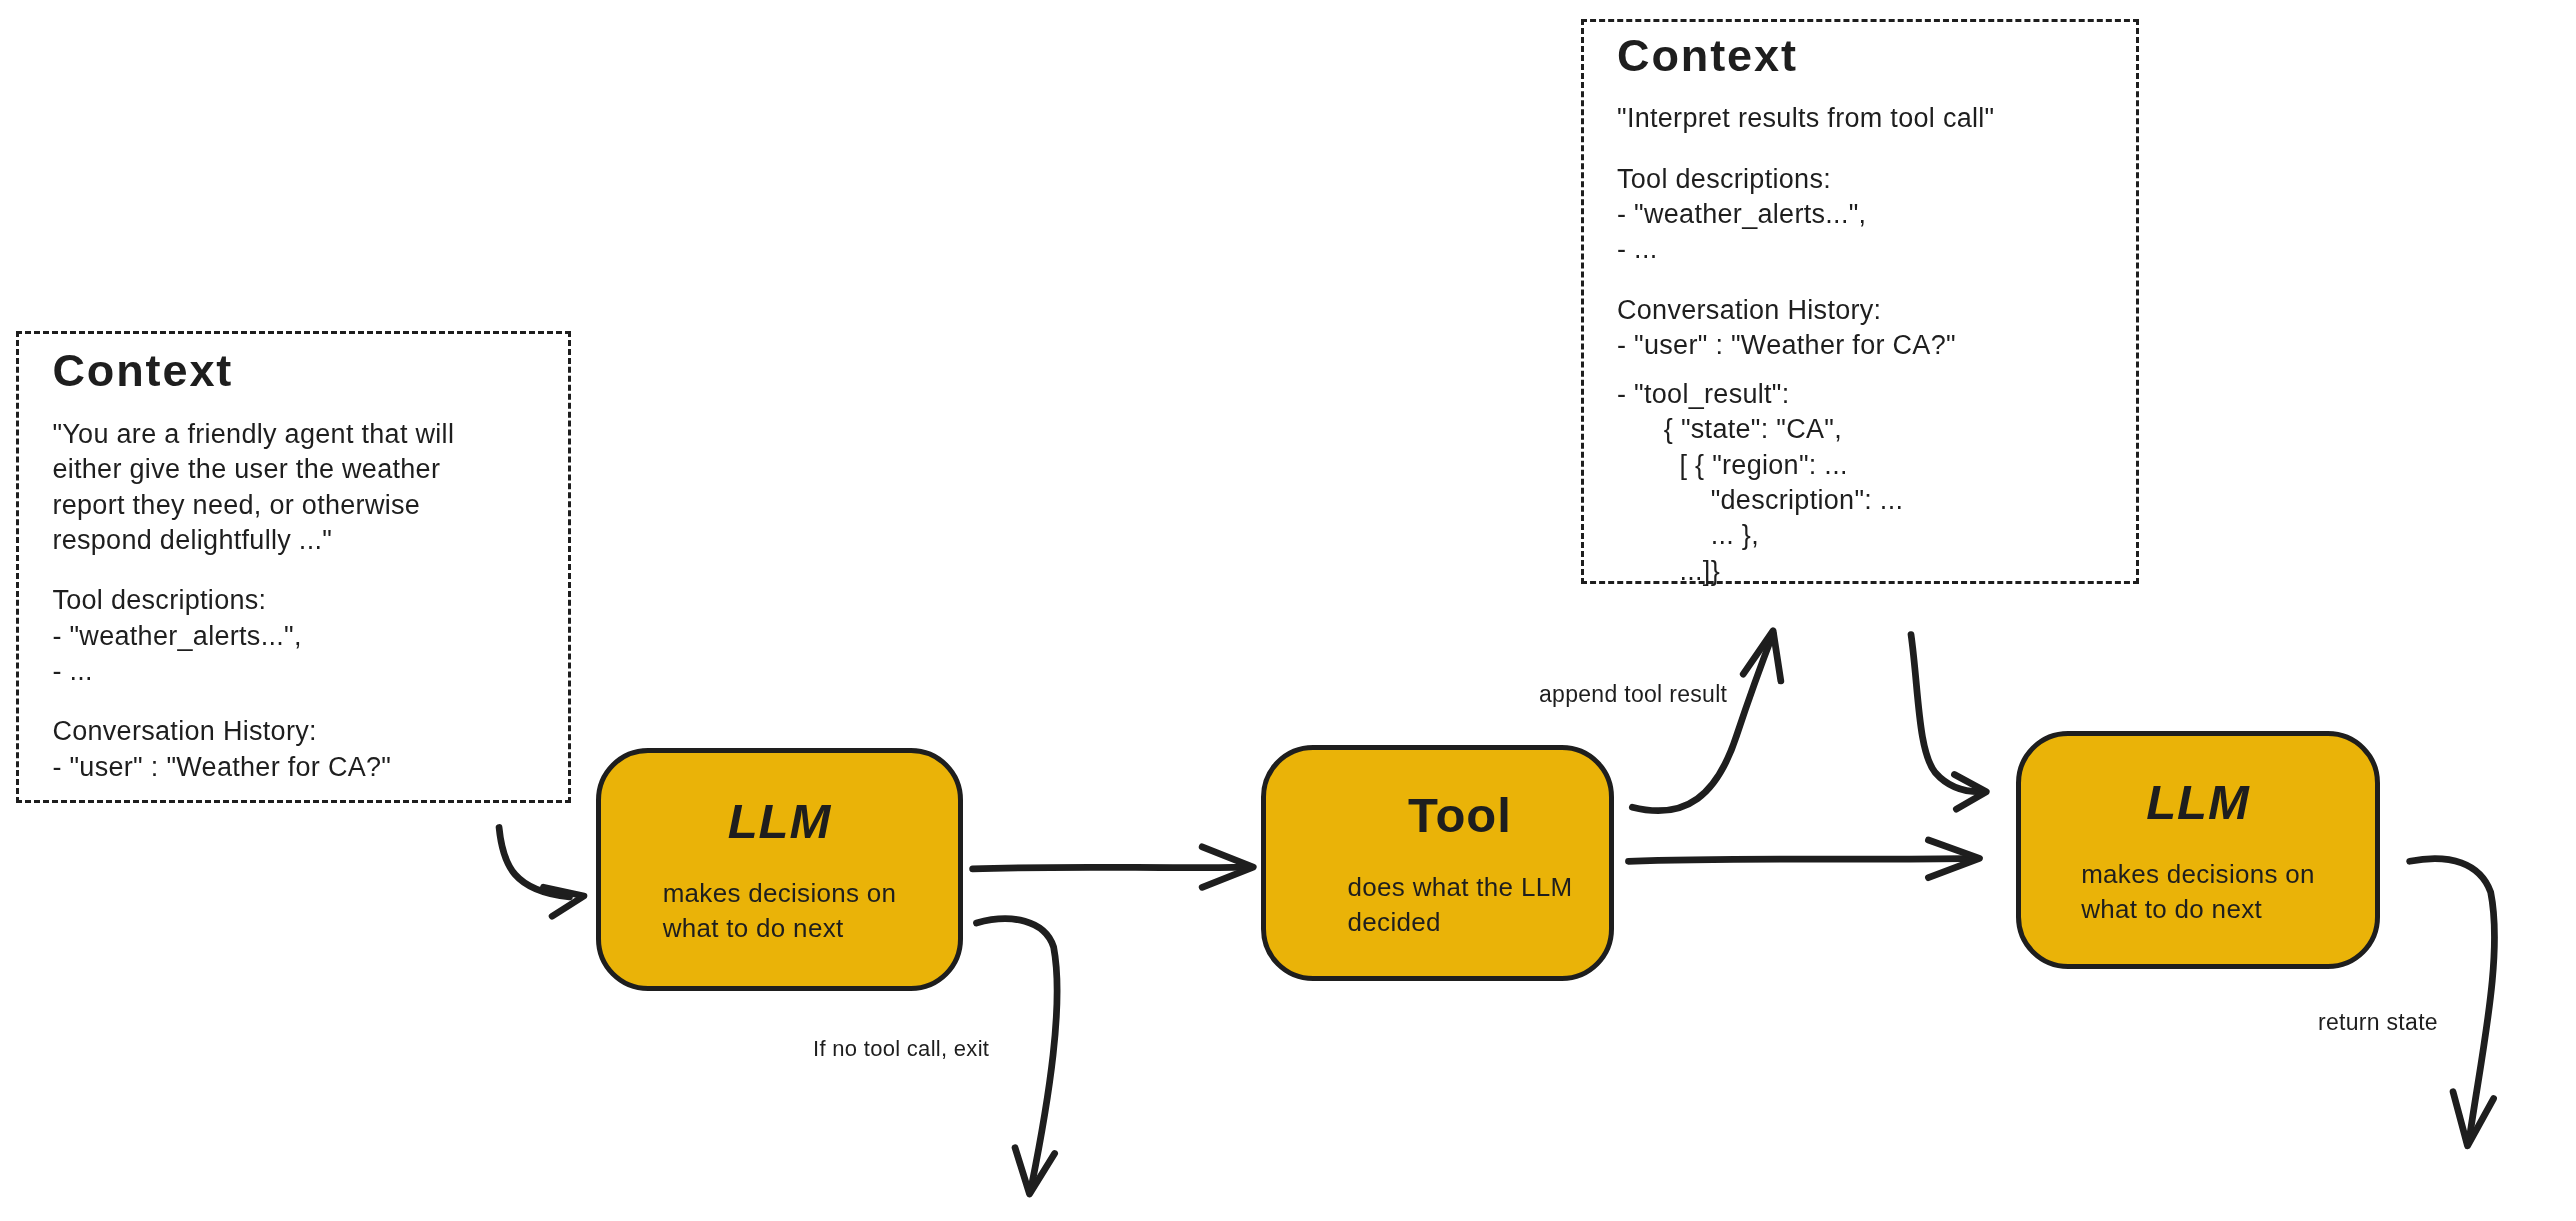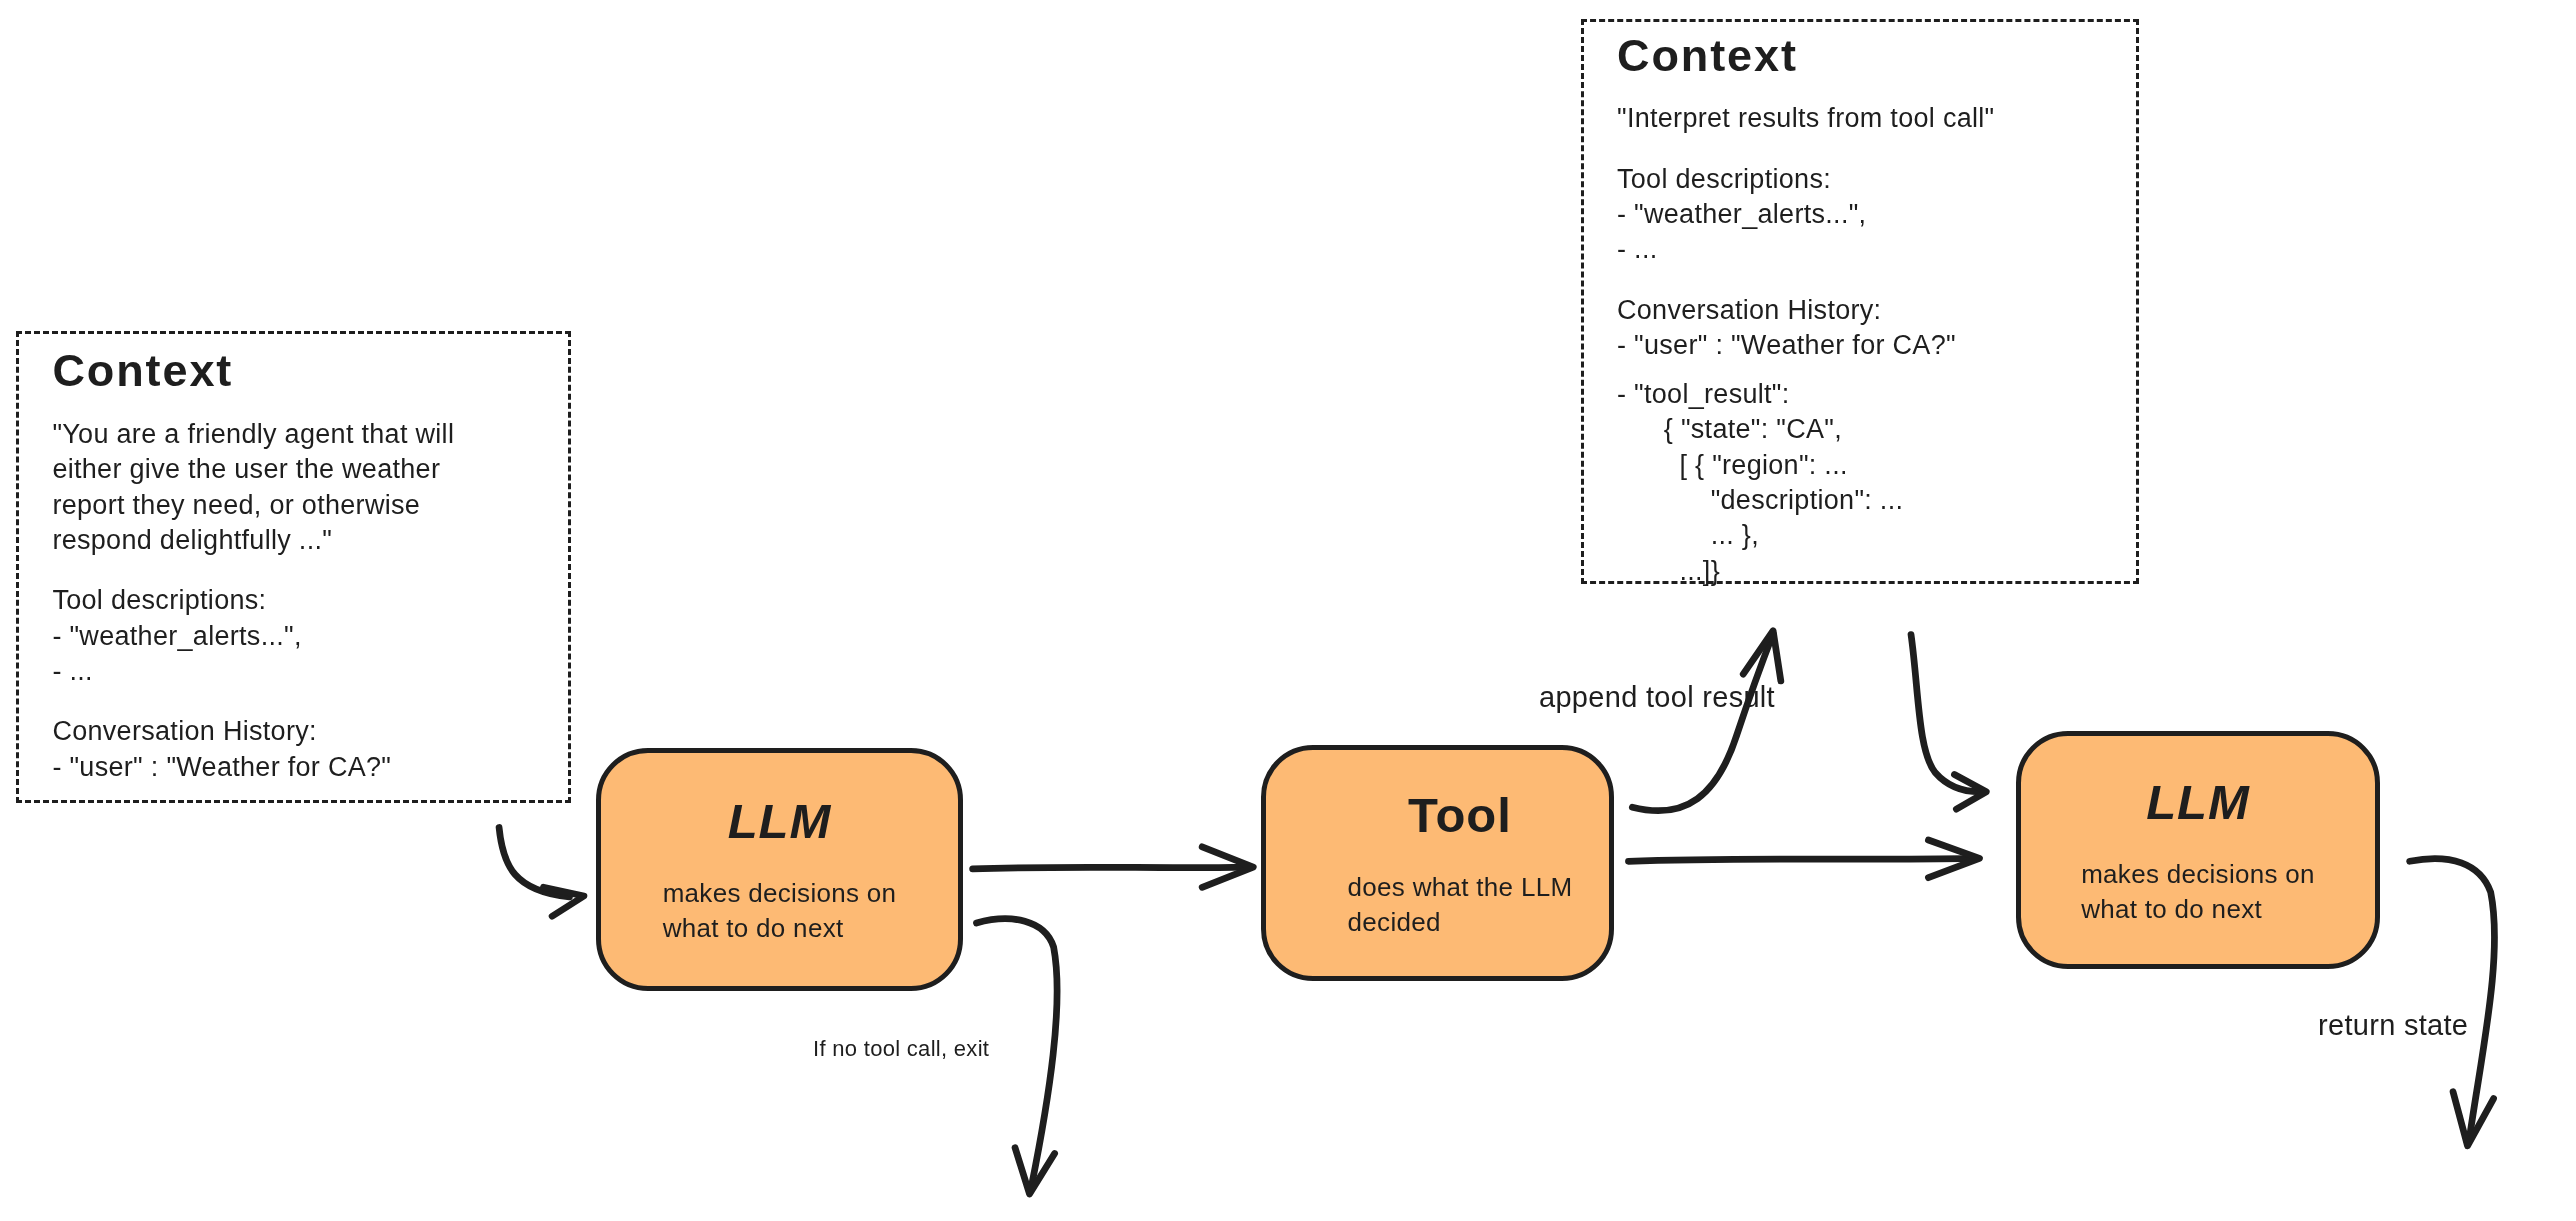--- a/index.html
+++ b/index.html
@@ -55,21 +55,21 @@
     letter-spacing: 0.3px;
   }
   .ctx p:last-child { margin-bottom: 0; }
   .ctx p.gap-sm { margin-bottom: 13.5px; }
   
   .node {
     position: absolute;
     box-sizing: border-box;
     border: 5.8px solid #1e1e1e;
     border-radius: 52px;
-    background: #fdba74;
+    background: #eab308;
     display: flex;
     flex-direction: column;
     align-items: center;
     justify-content: center;
     gap: 27px;
   }
   .node .node-title {
     font-size: 49px;
     font-weight: 700;
     letter-spacing: 1px;
@@ -77,21 +77,21 @@
   .node.llm .node-title { font-style: italic; }
   .node .node-sub {
     font-size: 26px;
     line-height: 1.33;
     white-space: pre-wrap;
     text-align: left;
     letter-spacing: 0.3px;
   }
   .edge-label {
     position: absolute;
-    font-size: 29px;
+    font-size: 23px;
     letter-spacing: 0.3px;
     white-space: nowrap;
   }
 </style>
 </head>
 <body>
 
 <div class="stage">
 
   <svg class="wires" viewBox="0 0 2670 1266" aria-hidden="true">

